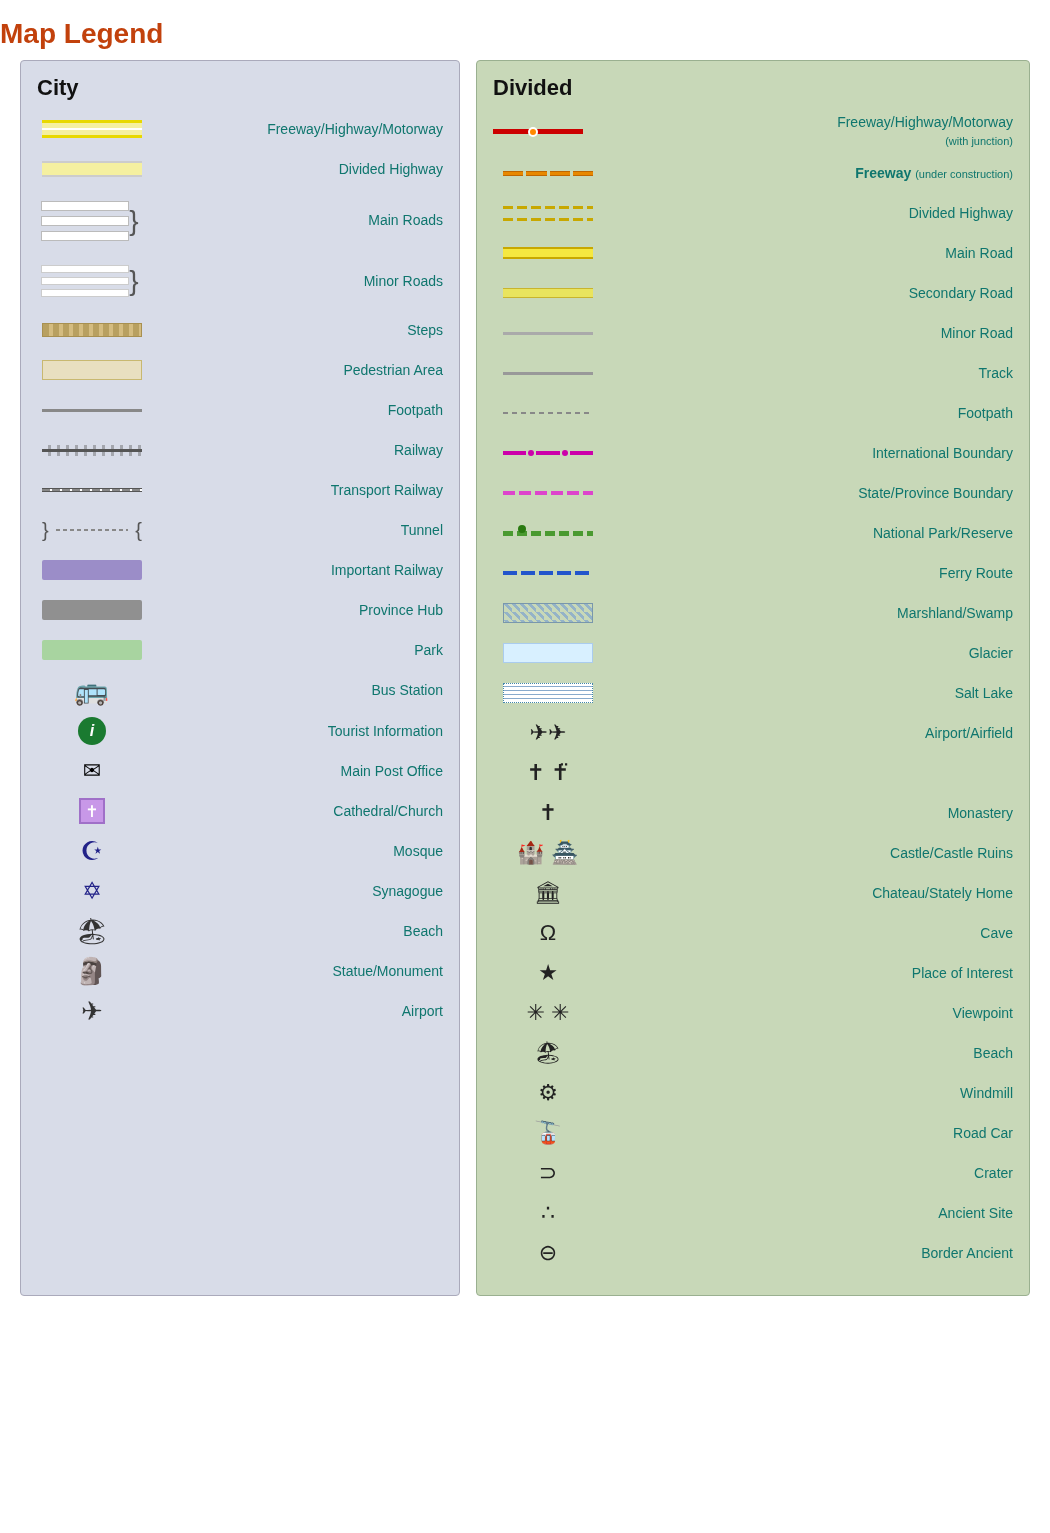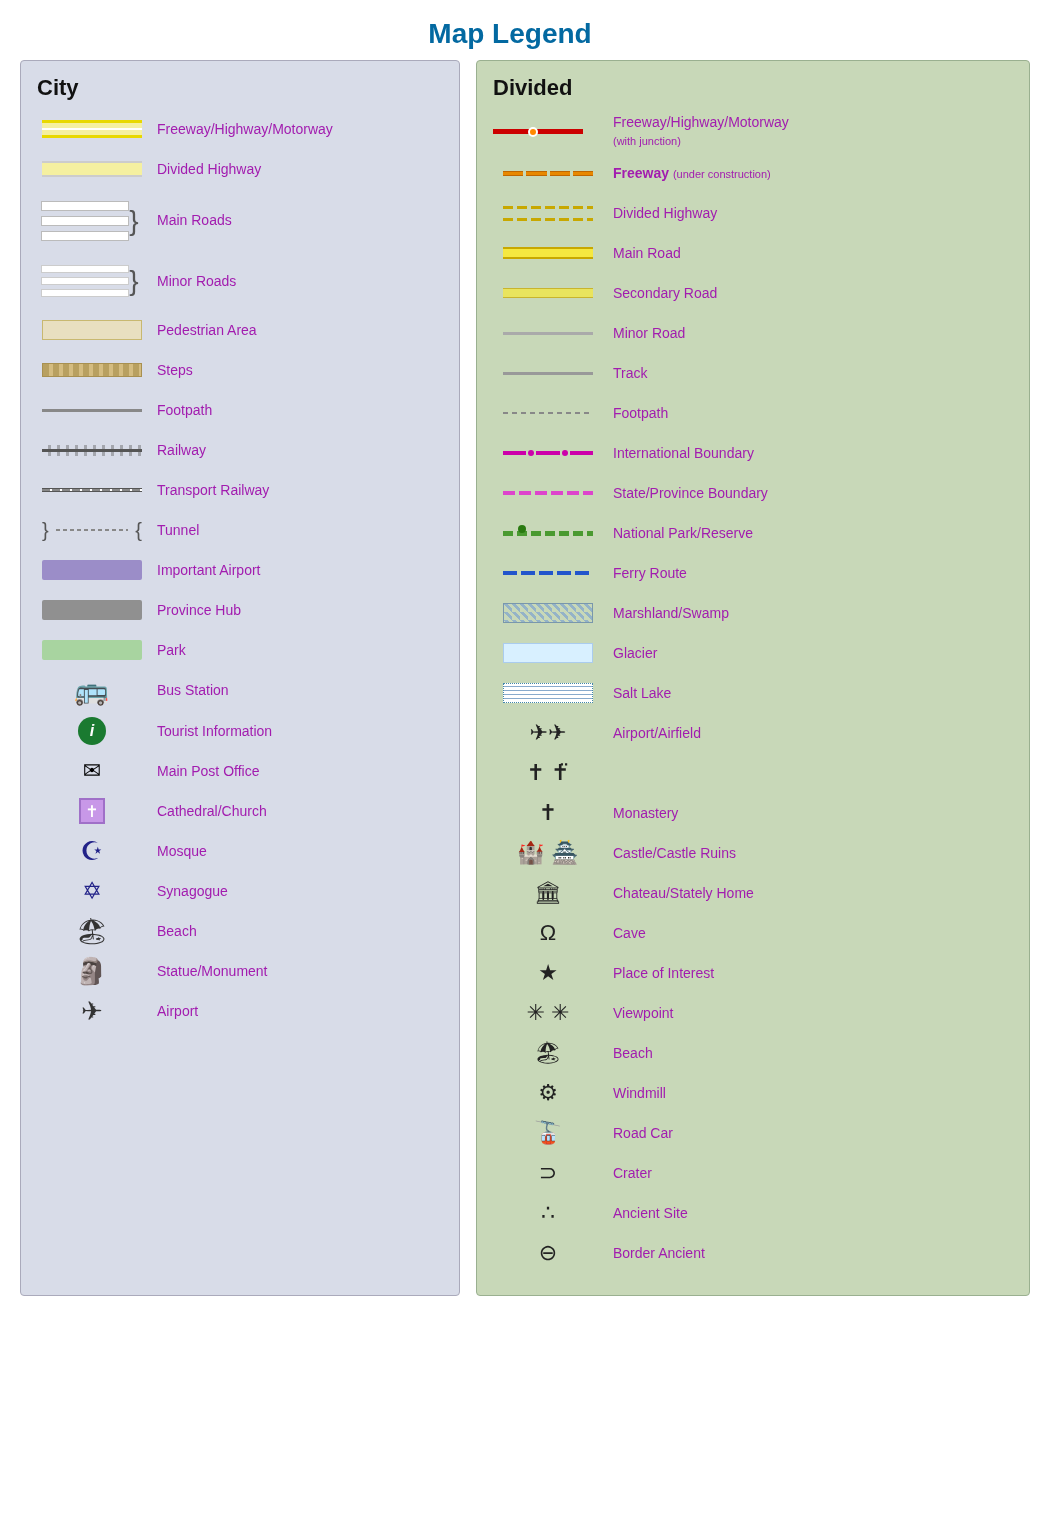--- a/index.html
+++ b/index.html
@@ -6,25 +6,25 @@
     body {
       width: 1050px;
       min-height: 1533px;
       background: #fff;
       font-family: Arial, sans-serif;
       font-size: 14px;
       position: relative;
     }
 
     .page-title {
-      text-align: center;
+      text-align: left;
       font-size: 28px;
       font-weight: bold;
       padding: 18px 30px 10px 0;
-      color: #0369a1;
+      color: #c2410c;
     }
 
     .columns-wrapper {
       display: flex;
       gap: 16px;
       padding: 0 20px 20px 20px;
     }
 
     
     .city-col {
@@ -55,22 +55,23 @@
       flex-shrink: 0;
       display: flex;
       align-items: center;
       justify-content: center;
     }
 
     .item-label {
       flex: 1;
       padding-left: 10px;
       font-size: 14px;
-      color: #a21caf;
+      color: #0f766e;
       line-height: 1.3;
+      text-align: right;
     }
 
     
     .road-freeway {
       width: 100px;
       height: 18px;
       background: #f5f0a0;
       border-top: 3px solid #e8d800;
       border-bottom: 3px solid #e8d800;
       position: relative;
@@ -496,30 +497,30 @@
           <div class="road-minor-line"></div>
         </div>
         <span class="brace-sym">}</span>
       </div>
       <div class="item-label">Minor Roads</div>
     </div>
 
 
     <div class="legend-item">
       <div class="symbol-box">
+        <div class="road-steps"></div>
+      </div>
+      <div class="item-label">Steps</div>
+    </div>
+
+    <div class="legend-item">
+      <div class="symbol-box">
         <div class="road-ped-area"></div>
       </div>
       <div class="item-label">Pedestrian Area</div>
-    </div>
-
-    <div class="legend-item">
-      <div class="symbol-box">
-        <div class="road-steps"></div>
-      </div>
-      <div class="item-label">Steps</div>
     </div>
 
     <div class="legend-item">
       <div class="symbol-box">
         <div class="road-footpath"></div>
       </div>
       <div class="item-label">Footpath</div>
     </div>
 
     <div class="legend-item">
@@ -548,21 +549,21 @@
           <span class="tunnel-bracket-r">{</span>
         </div>
       </div>
       <div class="item-label">Tunnel</div>
     </div>
 
     <div class="legend-item">
       <div class="symbol-box">
         <div class="important-building"></div>
       </div>
-      <div class="item-label">Important Airport</div>
+      <div class="item-label">Important Railway</div>
     </div>
 
     <div class="legend-item">
       <div class="symbol-box">
         <div class="transport-hub"></div>
       </div>
       <div class="item-label">Province Hub</div>
     </div>
 
     <div class="legend-item">

